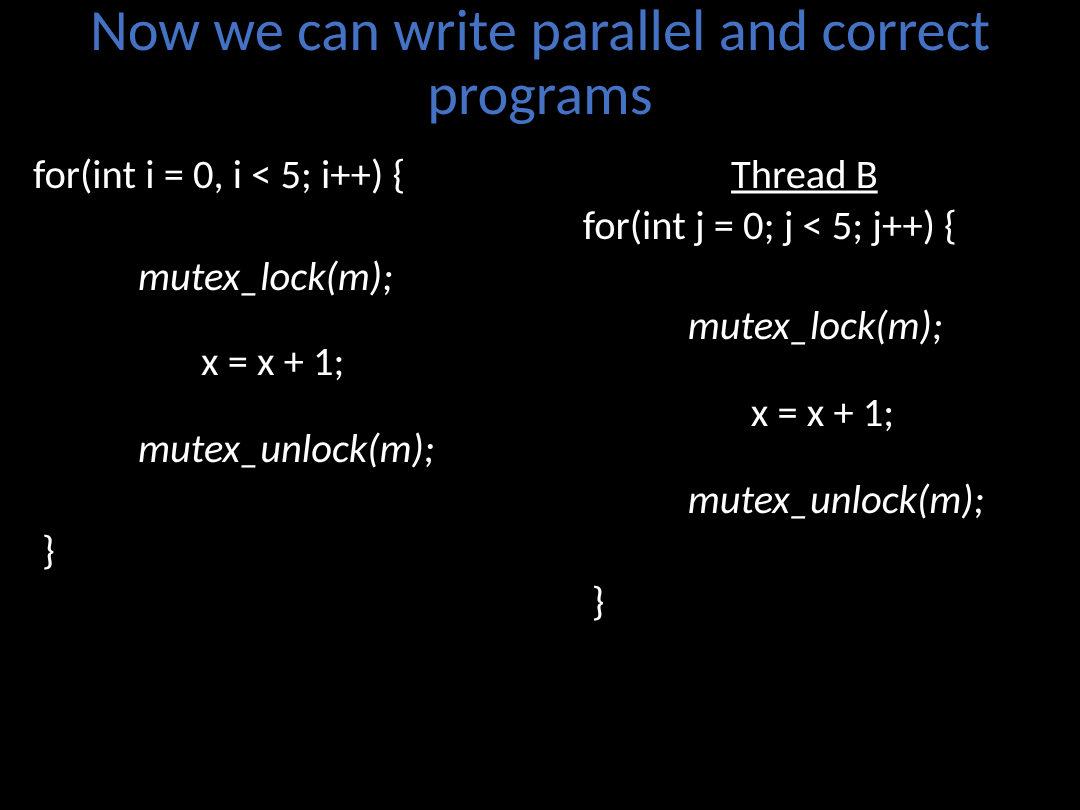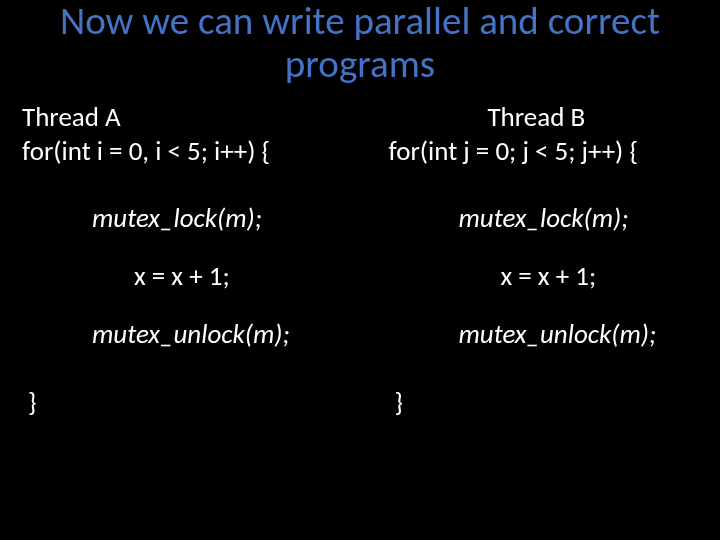--- a/index.html
+++ b/index.html
@@ -58,32 +58,32 @@
   }
   .indent2 {
     padding-left: 112px;
   }
   .indent0a {
     padding-left: 6px;
   }
   .center-b {
     text-align: center;
     padding-right: 36px;
+    text-decoration: underline;
   }
 </style>
 </head>
 <body>
 <div class="slide">
 
   <h1 class="title">Now we can write parallel and correct programs</h1>
 
   <div class="columns">
 
     <div class="col col-a">
-      <div class="line">Thread A</div>
       <div class="line">for(int i = 0, i &lt; 5; i++) {</div>
       <div class="spacer"></div>
       <div class="line indent1">mutex_lock(m);</div>
       <div class="spacer-sm"></div>
       <div class="line indent2">x = x + 1;</div>
       <div class="spacer-sm"></div>
       <div class="line indent1">mutex_unlock(m);</div>
       <div class="spacer"></div>
       <div class="line indent0a">}</div>
     </div>

